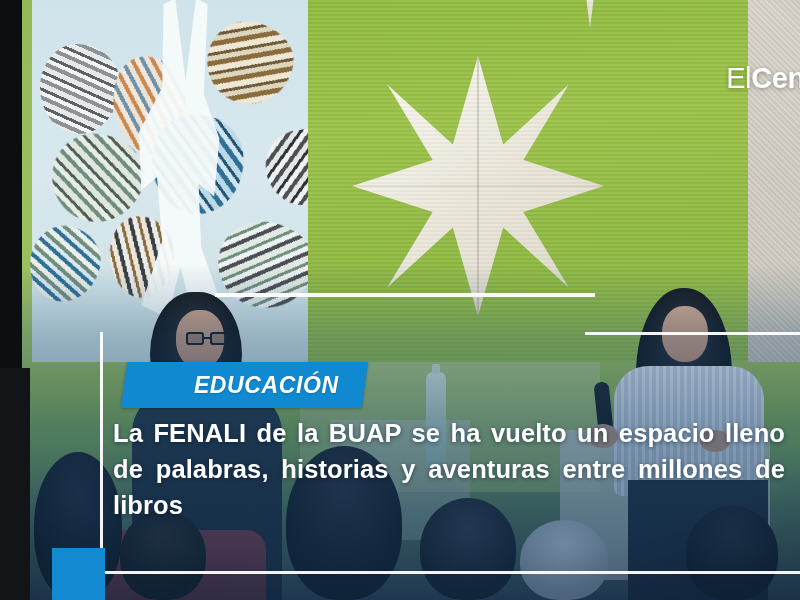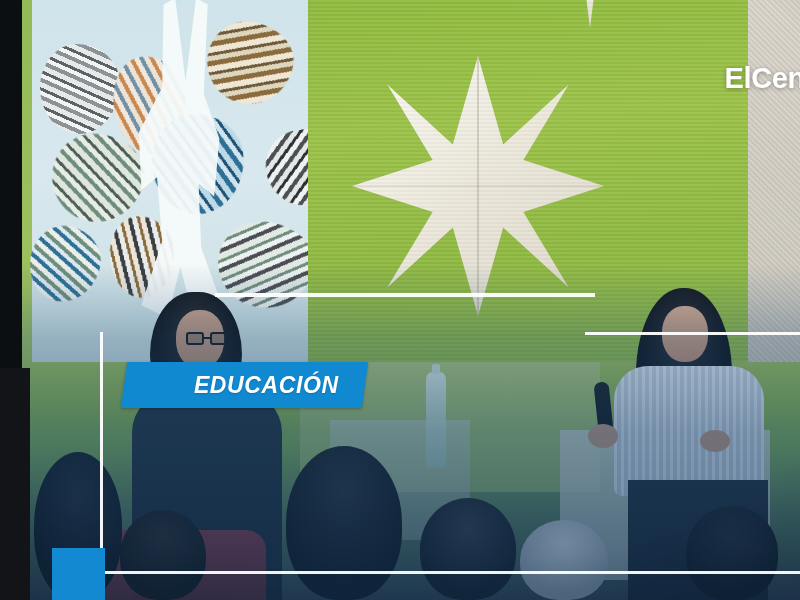--- a/index.html
+++ b/index.html
@@ -214,21 +214,21 @@
   .headline span{display:inline;}
 
   
   .logo{
     position:absolute;right:-14px;top:62px;z-index:26;
     color:#ffffff;white-space:nowrap;
     font-family:"Liberation Sans",sans-serif;
     font-size:29px;letter-spacing:-.4px;
     text-shadow:0 1px 4px rgba(0,0,0,.35);
   }
-  .logo .light{font-weight:700;}
+  .logo .light{font-weight:400;}
   .logo .bold{font-weight:bold;}
 </style>
 </head>
 <body>
 
 <div class="stage">
 
   <div class="photo">
 
     <div class="cover">
@@ -294,18 +294,21 @@
 
   <div class="rule-top"></div>
   <div class="frame"></div>
   <div class="frame-top"></div>
   <div class="blue-block"></div>
 
   <div class="badge">
     <span class="badge-label">EDUCACIÓN</span>
   </div>
 
+  <div class="headline">
+    <span>La FENALI de la BUAP se ha vuelto un espacio lleno de palabras, historias y aventuras entre millones de libros</span>
+  </div>
 
   <div class="logo">
     <span class="light">El</span><span class="bold">Cent</span>
   </div>
 
 </div>
 
 </body></html>

